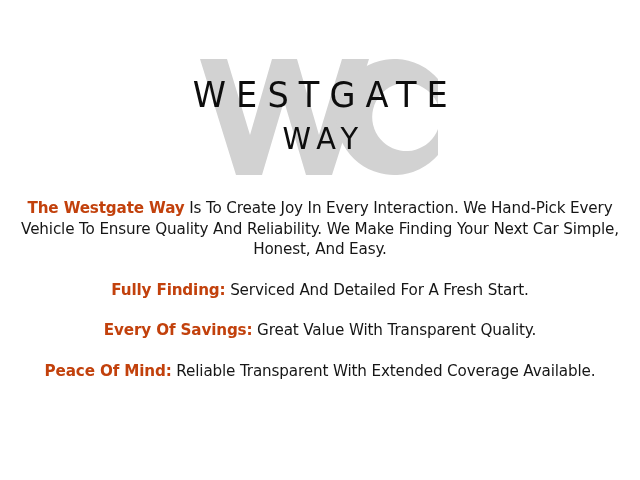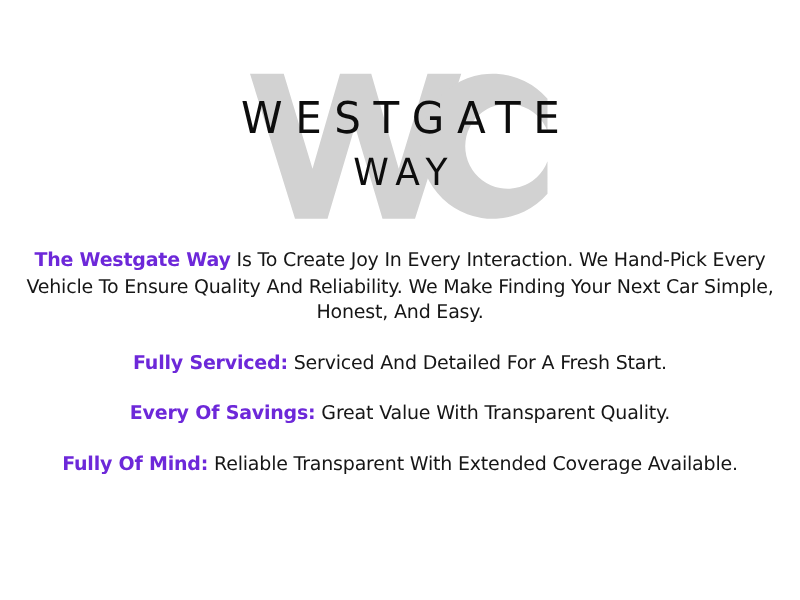--- a/index.html
+++ b/index.html
@@ -108,21 +108,21 @@
   }
   .copy p.feature {
     margin-bottom: 20px;
   }
   .copy p.feature:last-child {
     margin-bottom: 0;
   }
 
   .lead {
     font-weight: 700;
-    color: #6d28d9;
+    color: #c2410c;
   }
 </style>
 </head>
 <body>
 
 <div class="page">
 
   <div class="brand-block">
 
     <div class="brand-watermark">
@@ -141,26 +141,26 @@
 
   </div>
 
   <div class="copy">
 
     <p class="intro">
       <span class="lead">The Westgate Way</span><span> Is To Create Joy In Every Interaction. We Hand-Pick Every Vehicle To Ensure Quality And Reliability. We Make Finding Your Next Car Simple, Honest, And Easy.</span>
     </p>
 
     <p class="feature">
-      <span class="lead">Fully Serviced:</span><span> Serviced And Detailed For A Fresh Start.</span>
+      <span class="lead">Fully Finding:</span><span> Serviced And Detailed For A Fresh Start.</span>
     </p>
 
     <p class="feature">
       <span class="lead">Every Of Savings:</span><span> Great Value With Transparent Quality.</span>
     </p>
 
     <p class="feature">
-      <span class="lead">Fully Of Mind:</span><span> Reliable Transparent With Extended Coverage Available.</span>
+      <span class="lead">Peace Of Mind:</span><span> Reliable Transparent With Extended Coverage Available.</span>
     </p>
 
   </div>
 
 </div>
 
 </body></html>

